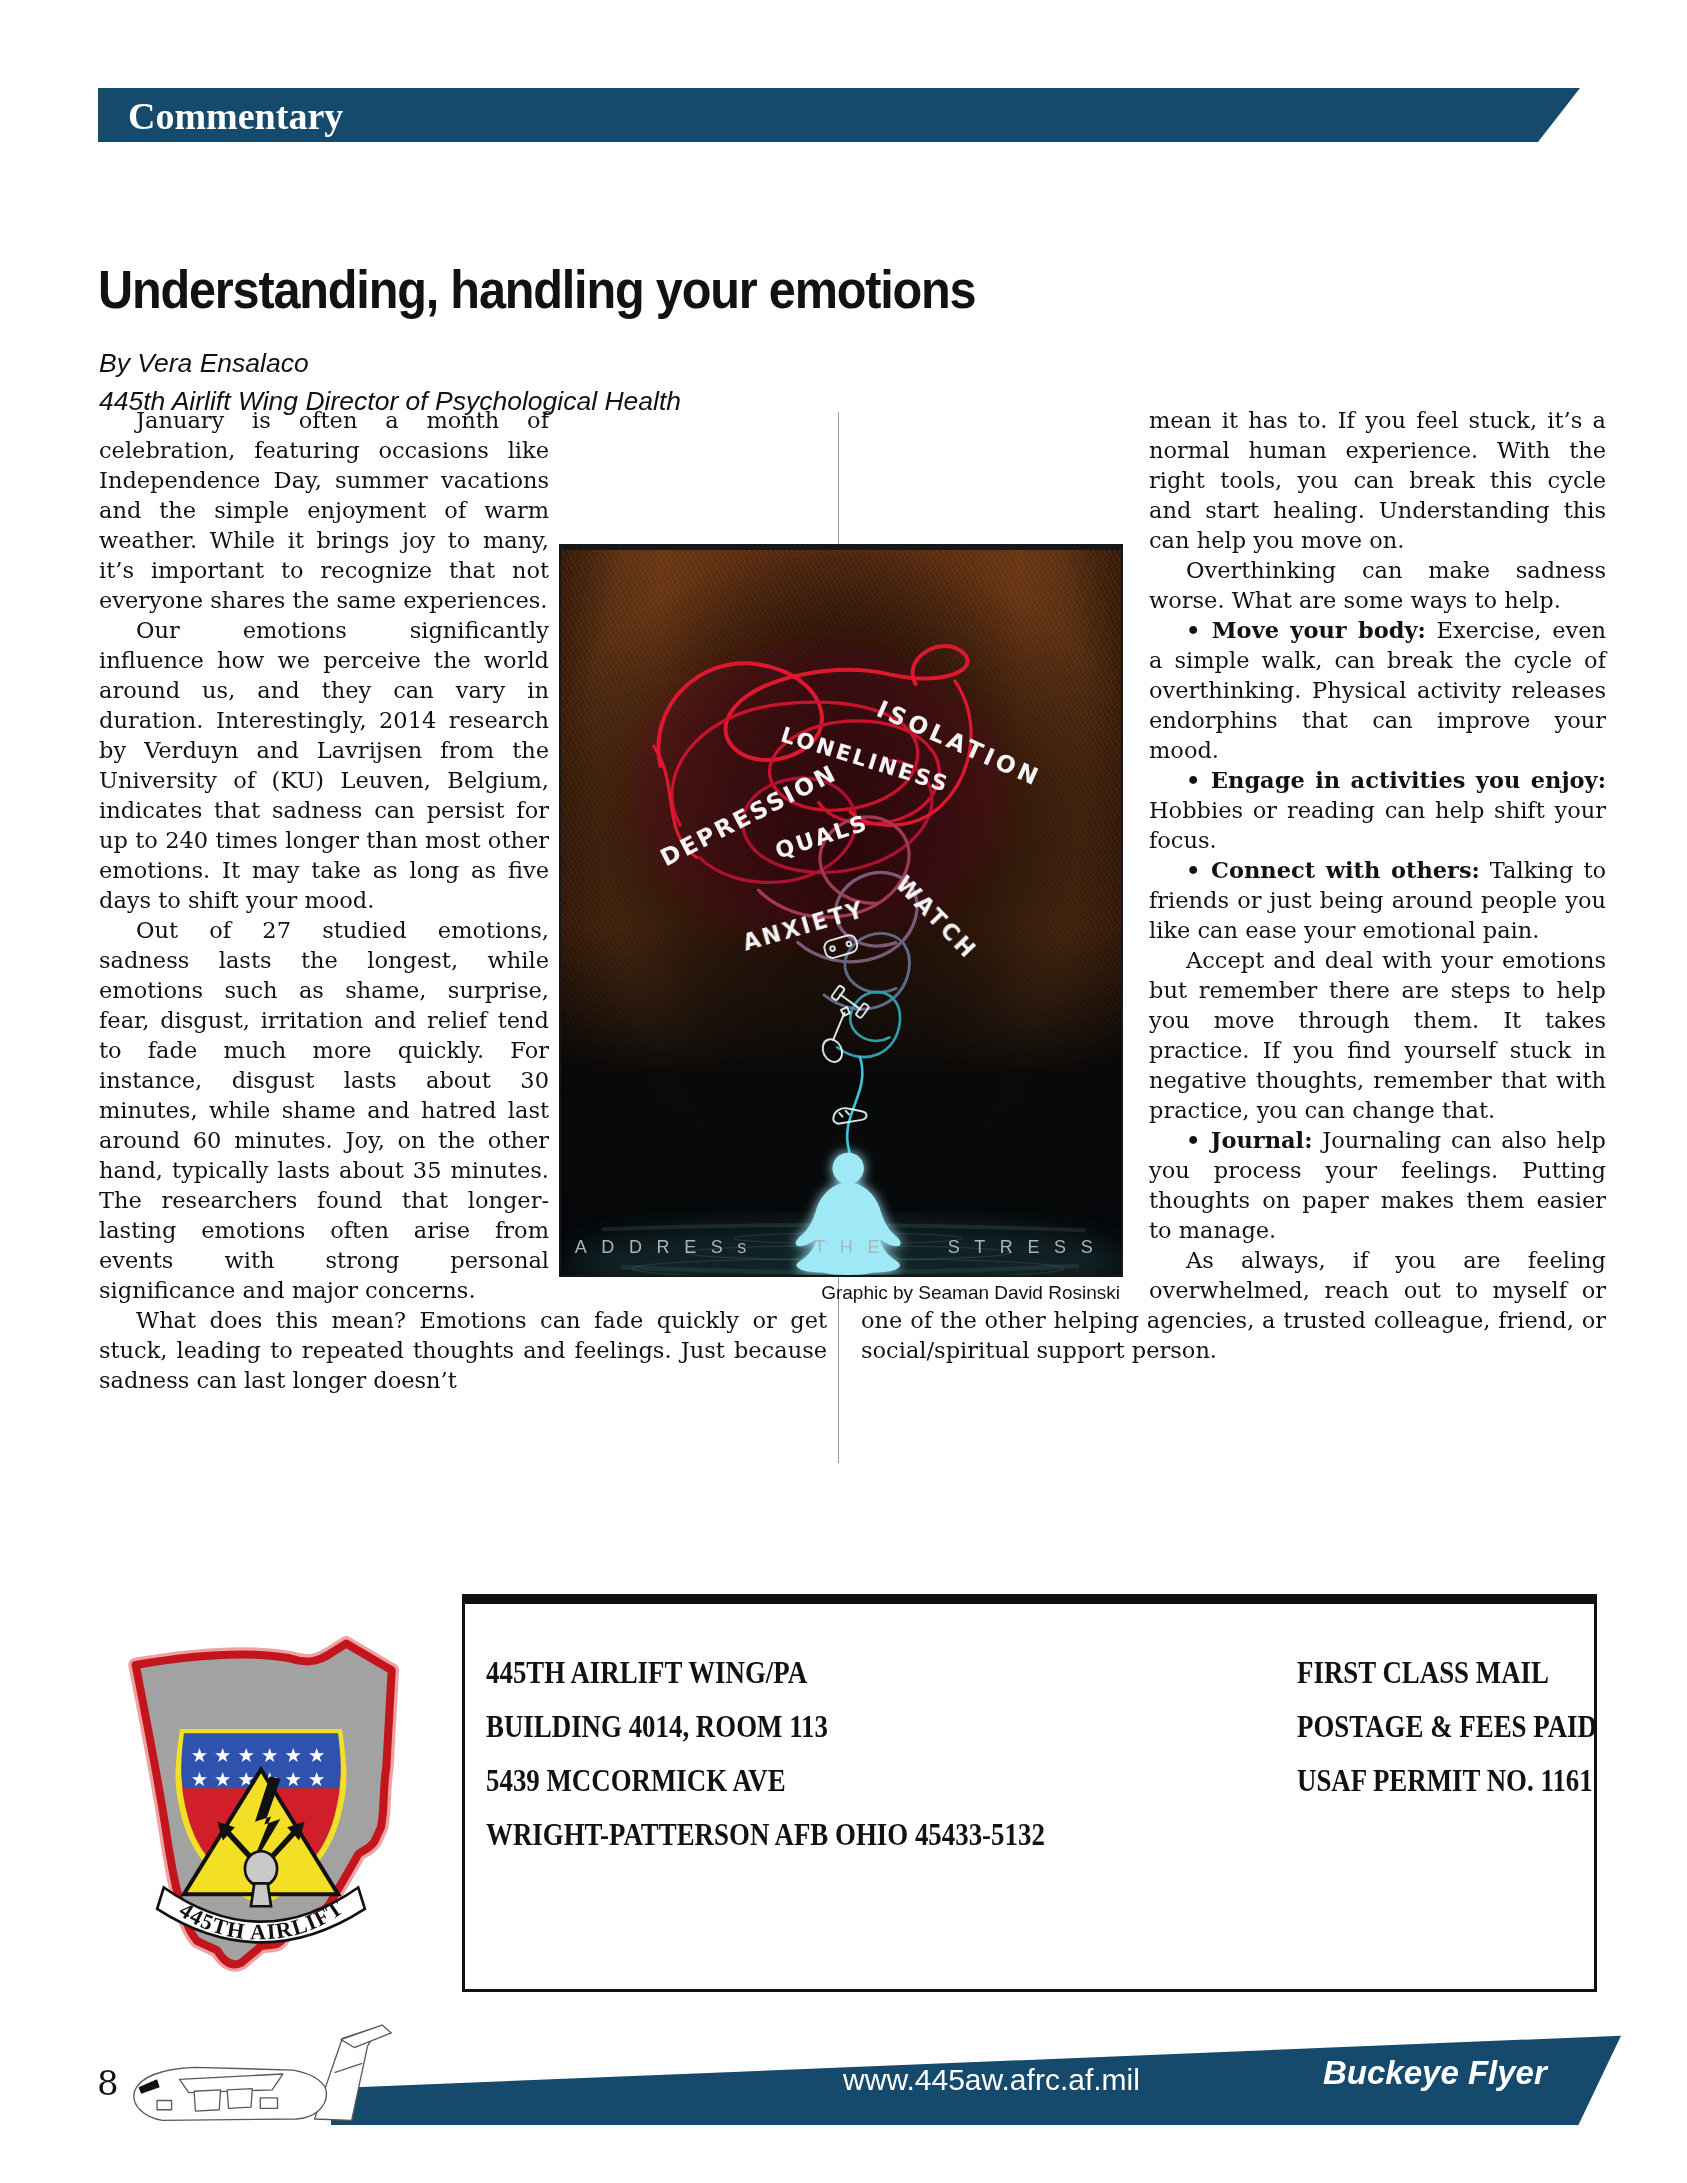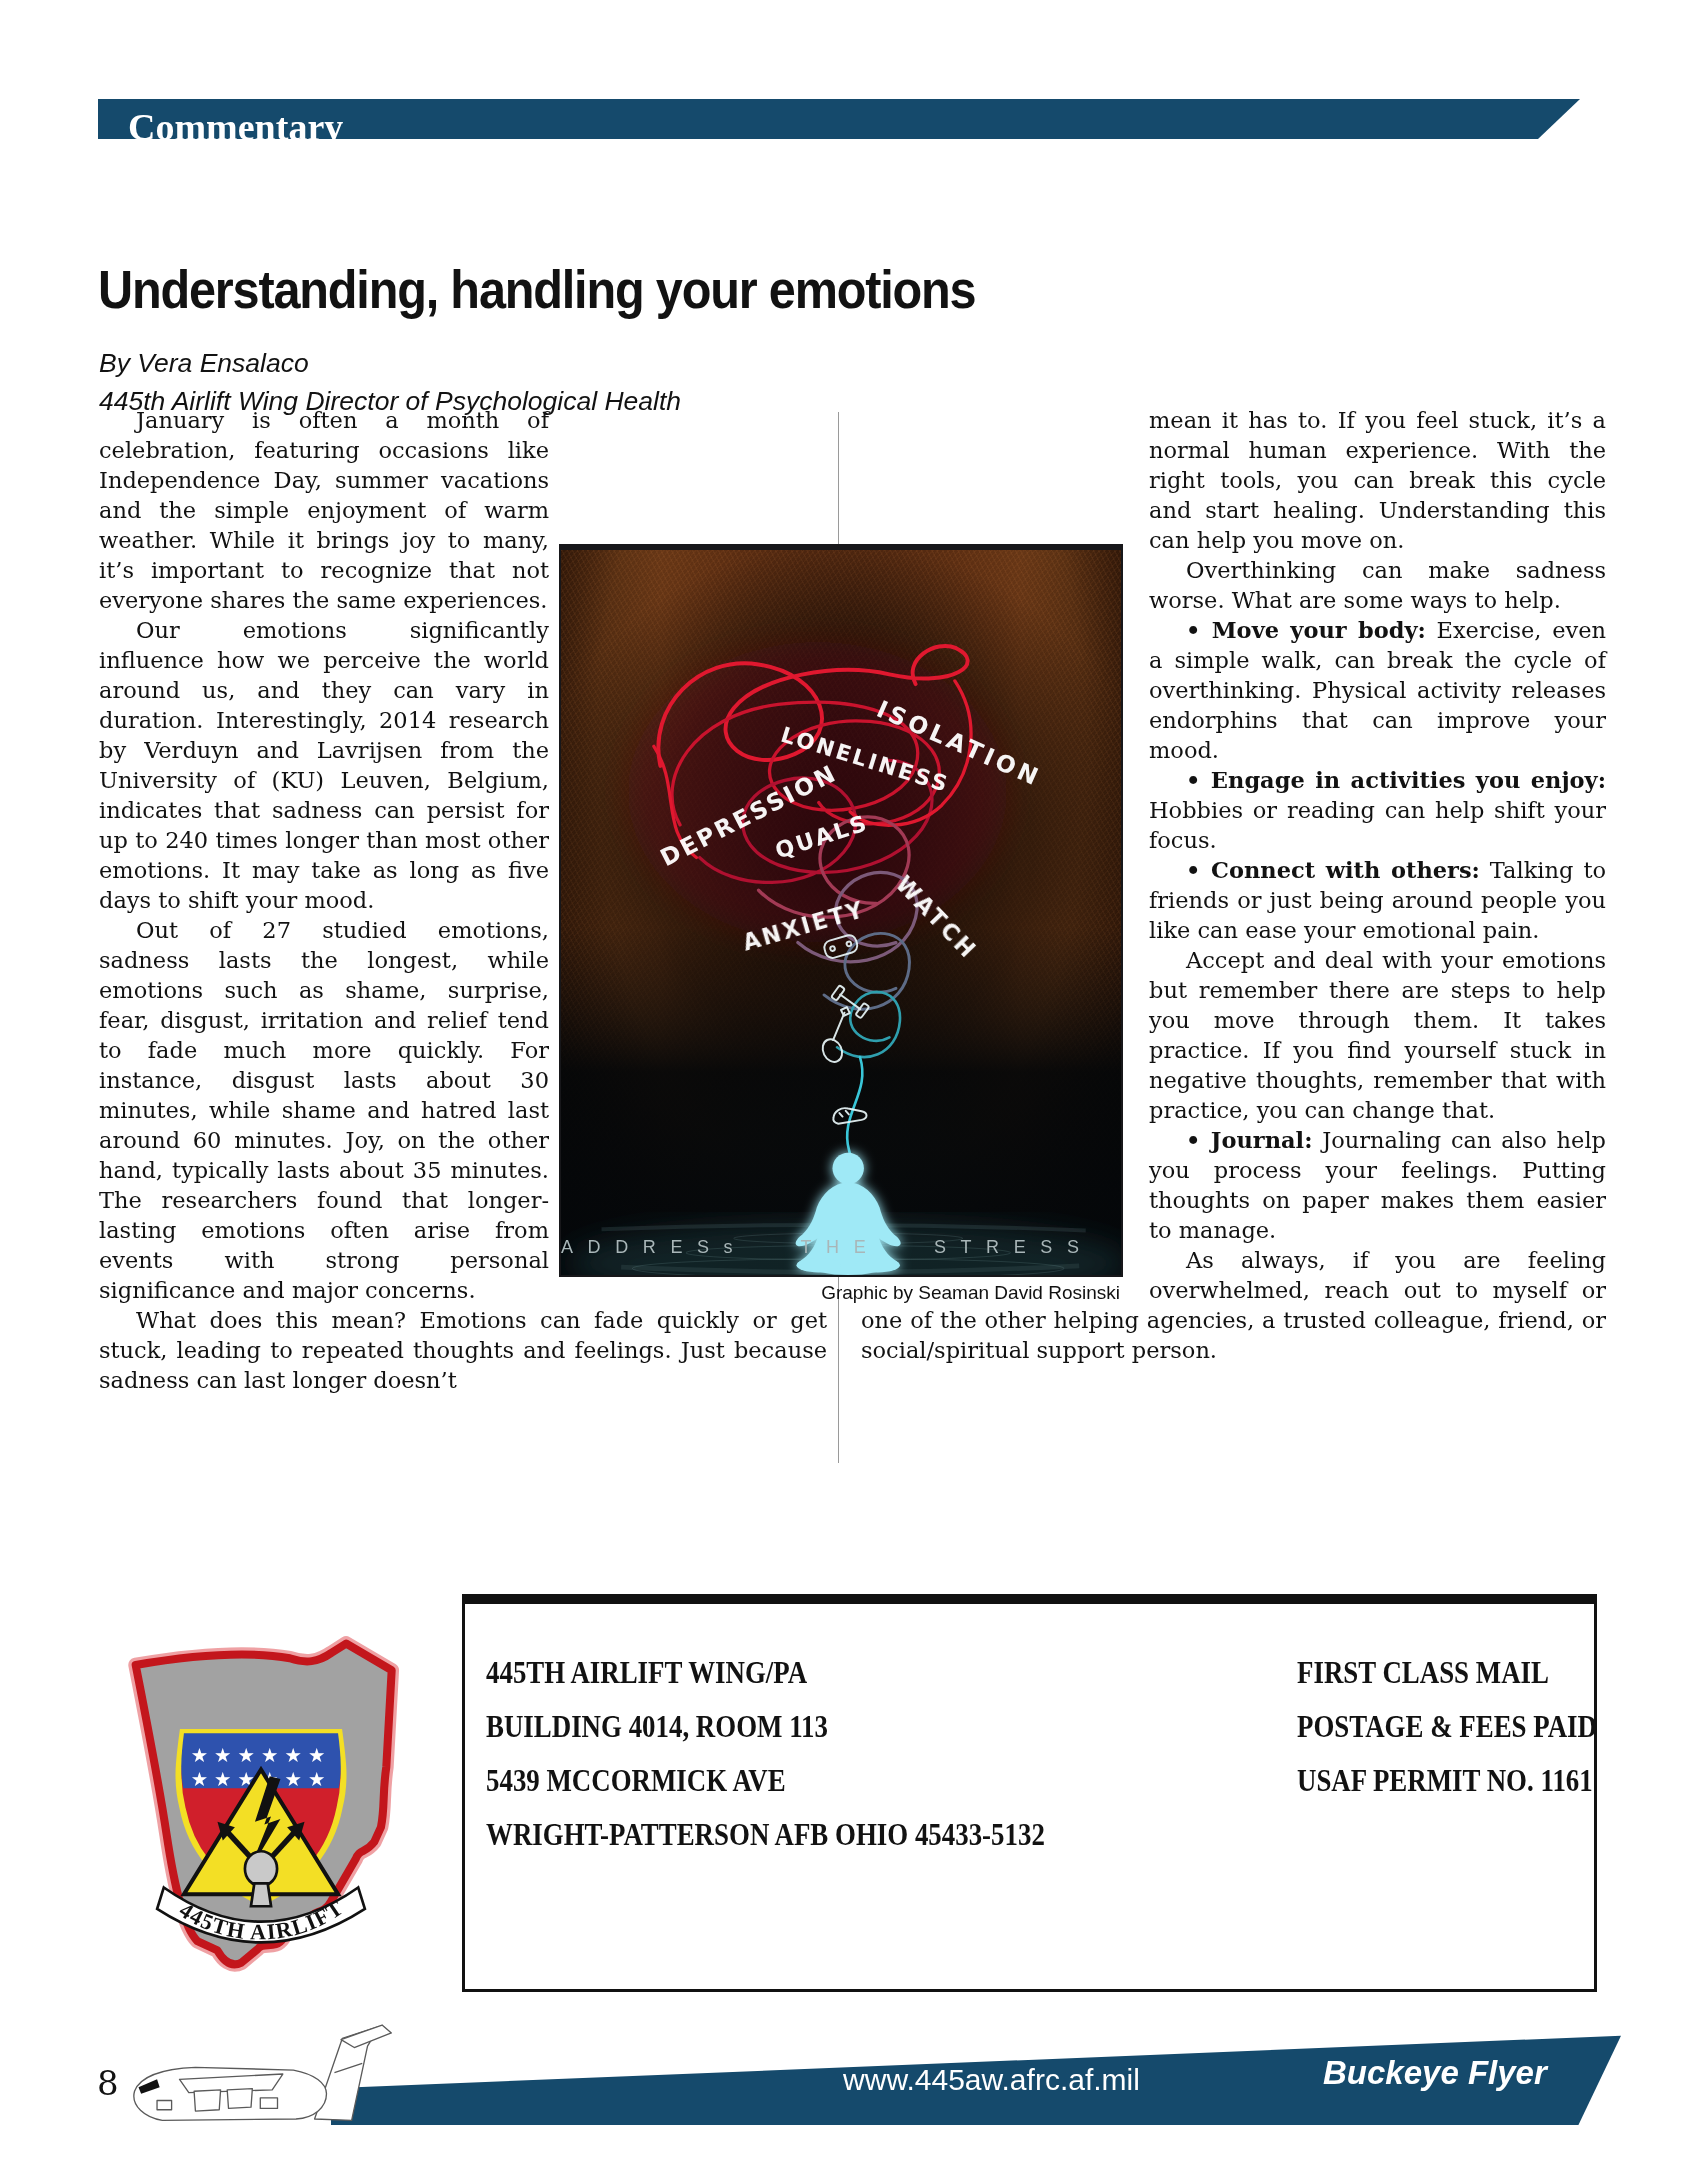--- a/index.html
+++ b/index.html
@@ -1,20 +1,20 @@
 <!DOCTYPE html>
 <html style="font-size:10.6px"><head>
 <meta charset="utf-8">
 <style>
   html,body{margin:0;padding:0;background:#888;}
   #page{position:relative;width:1687px;height:2183px;background:#ffffff;overflow:hidden;
         font-family:"DejaVu Serif",serif;color:#121212;}
 
   
-  .section-banner{position:absolute;left:98px;top:99px;width:1482px;height:40px;
+  .section-banner{position:absolute;left:98px;top:88px;width:1482px;height:54px;
       background:#154a6c;clip-path:polygon(0 0,100% 0,calc(100% - 42px) 100%,0 100%);}
   .section-banner .lbl{display:block;font-family:"Liberation Serif",serif;font-weight:bold;
       font-size:38px;line-height:56px;color:#ffffff;padding-left:30px;}
 
   
   .headline{position:absolute;left:98px;top:261px;font-family:"Liberation Sans",sans-serif;
       font-weight:bold;font-size:54px;line-height:57px;letter-spacing:-1.3px;
       transform:scaleX(.90);transform-origin:left top;white-space:nowrap;}
   .byline{position:absolute;left:99px;top:344px;font-family:Liberation Sans, sans-serif;
       font-style:italic;font-size:26.5px;line-height:38px;}
@@ -34,21 +34,21 @@
      border:2.6px solid #17171a;border-top-width:6px;box-sizing:border-box;
      background:
        linear-gradient(to bottom, rgba(0,0,0,0) 52%, rgba(3,6,8,.92) 72%, #04070a 100%),
        radial-gradient(ellipse 60% 40% at 50% 92%, rgba(45,95,100,.45), rgba(0,0,0,0) 60%),
        radial-gradient(circle at 50% 42%, rgba(15,8,4,.95) 0%, rgba(15,8,4,.55) 38%, rgba(15,8,4,0) 62%),
        repeating-linear-gradient(62deg, rgba(255,165,95,.06) 0 1.3px, rgba(0,0,0,0) 1.3px 4.6px),
        repeating-linear-gradient(-48deg, rgba(225,130,60,.06) 0 1.3px, rgba(0,0,0,0) 1.3px 4px),
        linear-gradient(to right, rgba(20,8,2,.55), rgba(0,0,0,0) 18% 82%, rgba(20,8,2,.55)),
        radial-gradient(ellipse at 50% 28%, #31160a 0%, #5c2e12 40%, #6e3c18 62%, #46220d 85%, #2a1408 100%);}
   .graphic svg{position:absolute;left:0;top:0;width:100%;height:100%;}
-  .stress-tagline{position:absolute;left:0;right:0;bottom:17px;text-align:left;
+  .stress-tagline{position:absolute;left:0;right:0;bottom:17px;text-align:center;
       font-family:"Liberation Sans",sans-serif;font-size:18px;color:#a9b6b8;
       letter-spacing:14.6px;word-spacing:34px;white-space:nowrap;}
   .caption{position:absolute;left:792px;top:1282px;width:328px;text-align:right;
       font-family:"Liberation Sans",sans-serif;font-size:19px;line-height:22.5px;color:#111;}
 
   
   .mailer{position:absolute;left:462px;top:1594px;width:1135px;height:398px;
       box-sizing:border-box;border:3.3px solid #111;border-top-width:10px;}
   .addr{position:absolute;left:21px;top:41px;font-family:"Liberation Serif",serif;
       font-weight:bold;font-size:32px;line-height:54px;transform:scaleX(.84);

